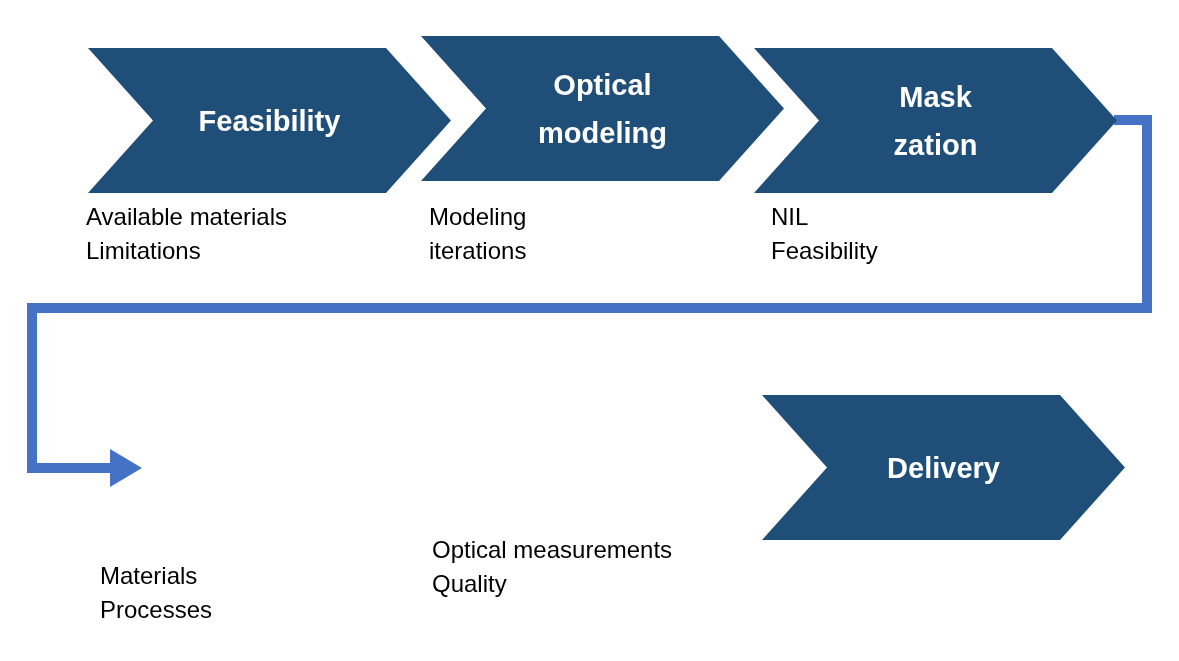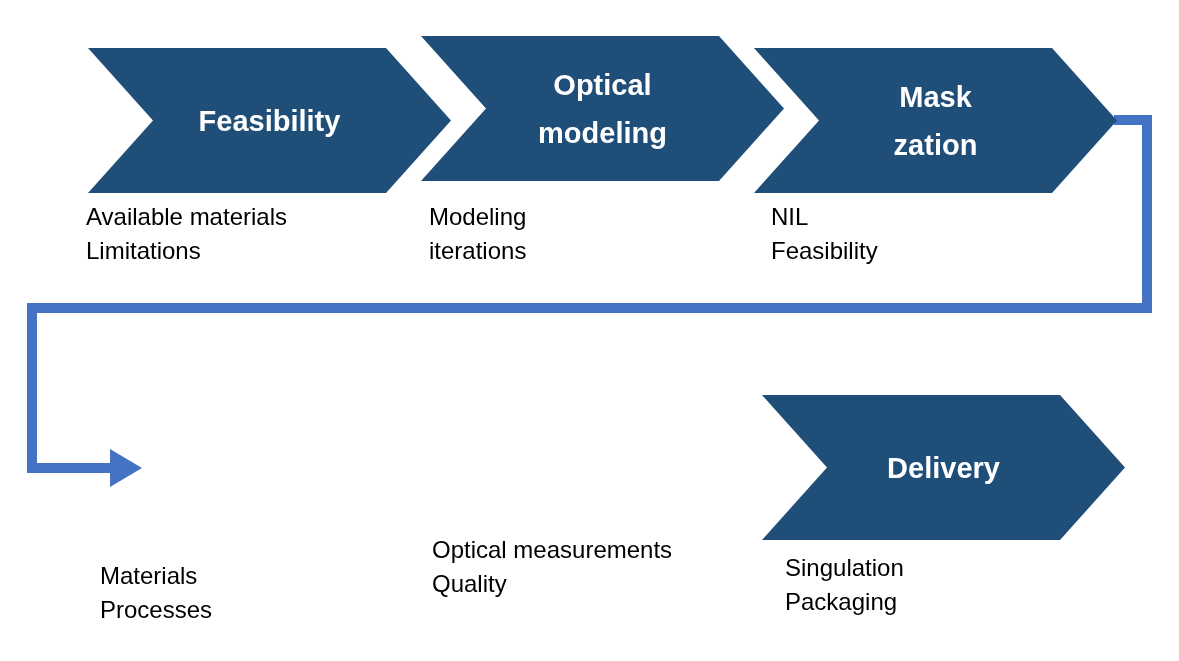--- a/index.html
+++ b/index.html
@@ -106,16 +106,14 @@
 
   <div class="sub s4">Materials
 Processes</div>
 
   <div class="sub s5">Optical measurements
 Quality</div>
 
   <div class="chev c6">
     <div class="chev-label">Delivery</div>
   </div>
-  <div class="sub s6">Singulation
-Packaging</div>
 
 </div>
 
 </body></html>

